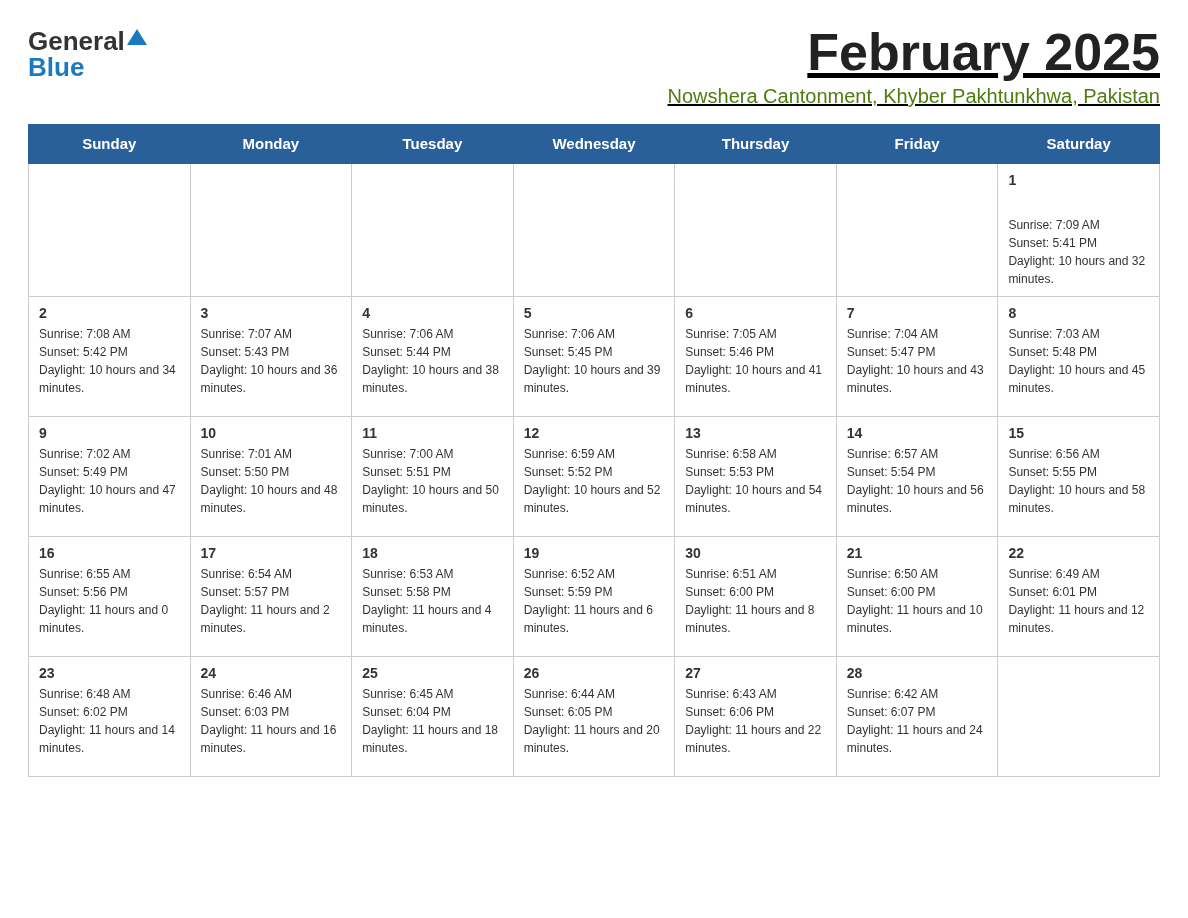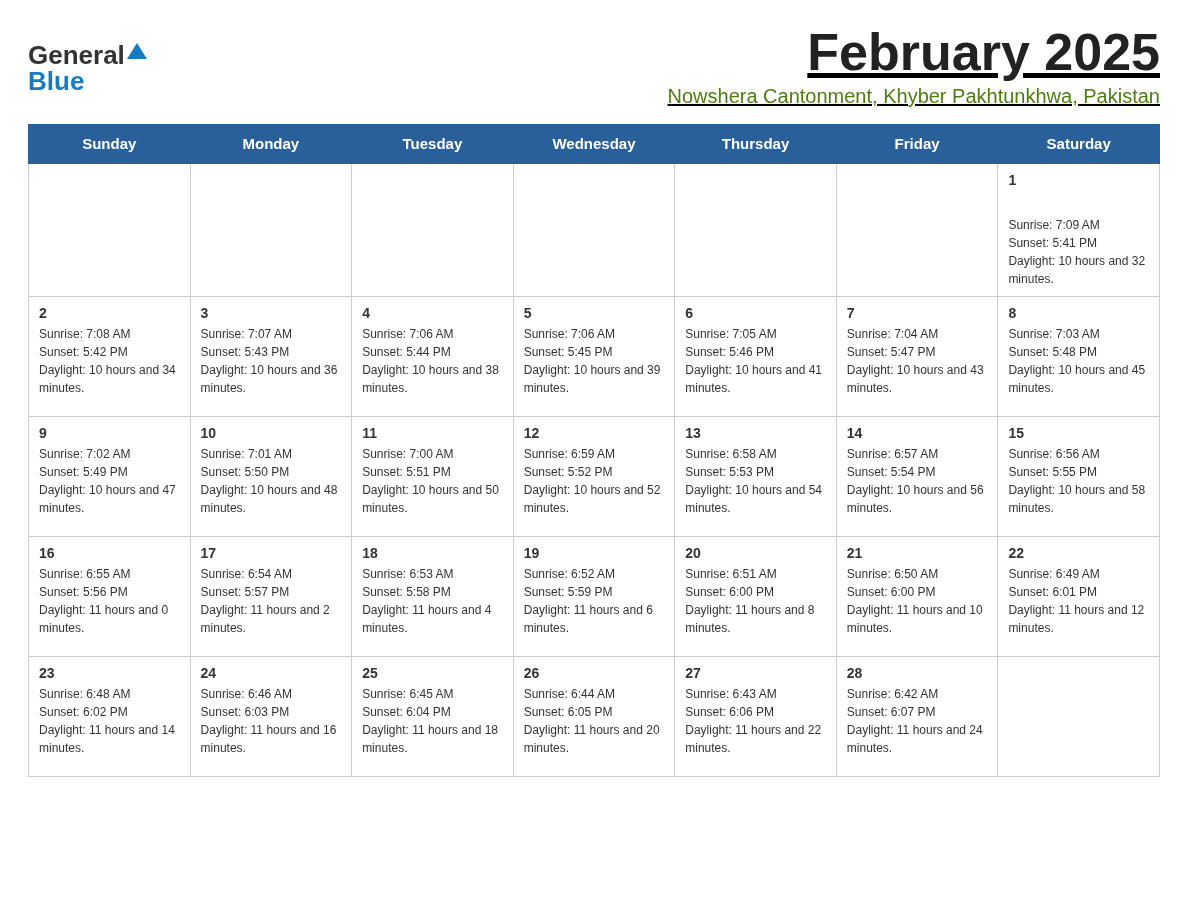--- a/index.html
+++ b/index.html
@@ -5,21 +5,21 @@
     * { box-sizing: border-box; margin: 0; padding: 0; }
     body {
       font-family: Arial, sans-serif;
       background: #fff;
       padding: 24px 28px;
       width: 1188px;
       min-height: 918px;
     }
     .header {
       display: flex;
-      align-items: center;
+      align-items: flex-start;
       justify-content: space-between;
       margin-bottom: 4px;
     }
     .logo {
       display: flex;
       flex-direction: column;
       align-items: flex-start;
       margin-top: 4px;
     }
     .logo-text-general {
@@ -267,21 +267,21 @@
 Sunset: 5:58 PM
 Daylight: 11 hours and 4 minutes.</div>
         </td>
         <td>
           <span class="day-number">19</span>
           <div class="day-info" style="white-space: pre-line;">Sunrise: 6:52 AM
 Sunset: 5:59 PM
 Daylight: 11 hours and 6 minutes.</div>
         </td>
         <td>
-          <span class="day-number">20</span>
+          <span class="day-number">30</span>
           <div class="day-info" style="white-space: pre-line;">Sunrise: 6:51 AM
 Sunset: 6:00 PM
 Daylight: 11 hours and 8 minutes.</div>
         </td>
         <td>
           <span class="day-number">21</span>
           <div class="day-info" style="white-space: pre-line;">Sunrise: 6:50 AM
 Sunset: 6:00 PM
 Daylight: 11 hours and 10 minutes.</div>
         </td>

